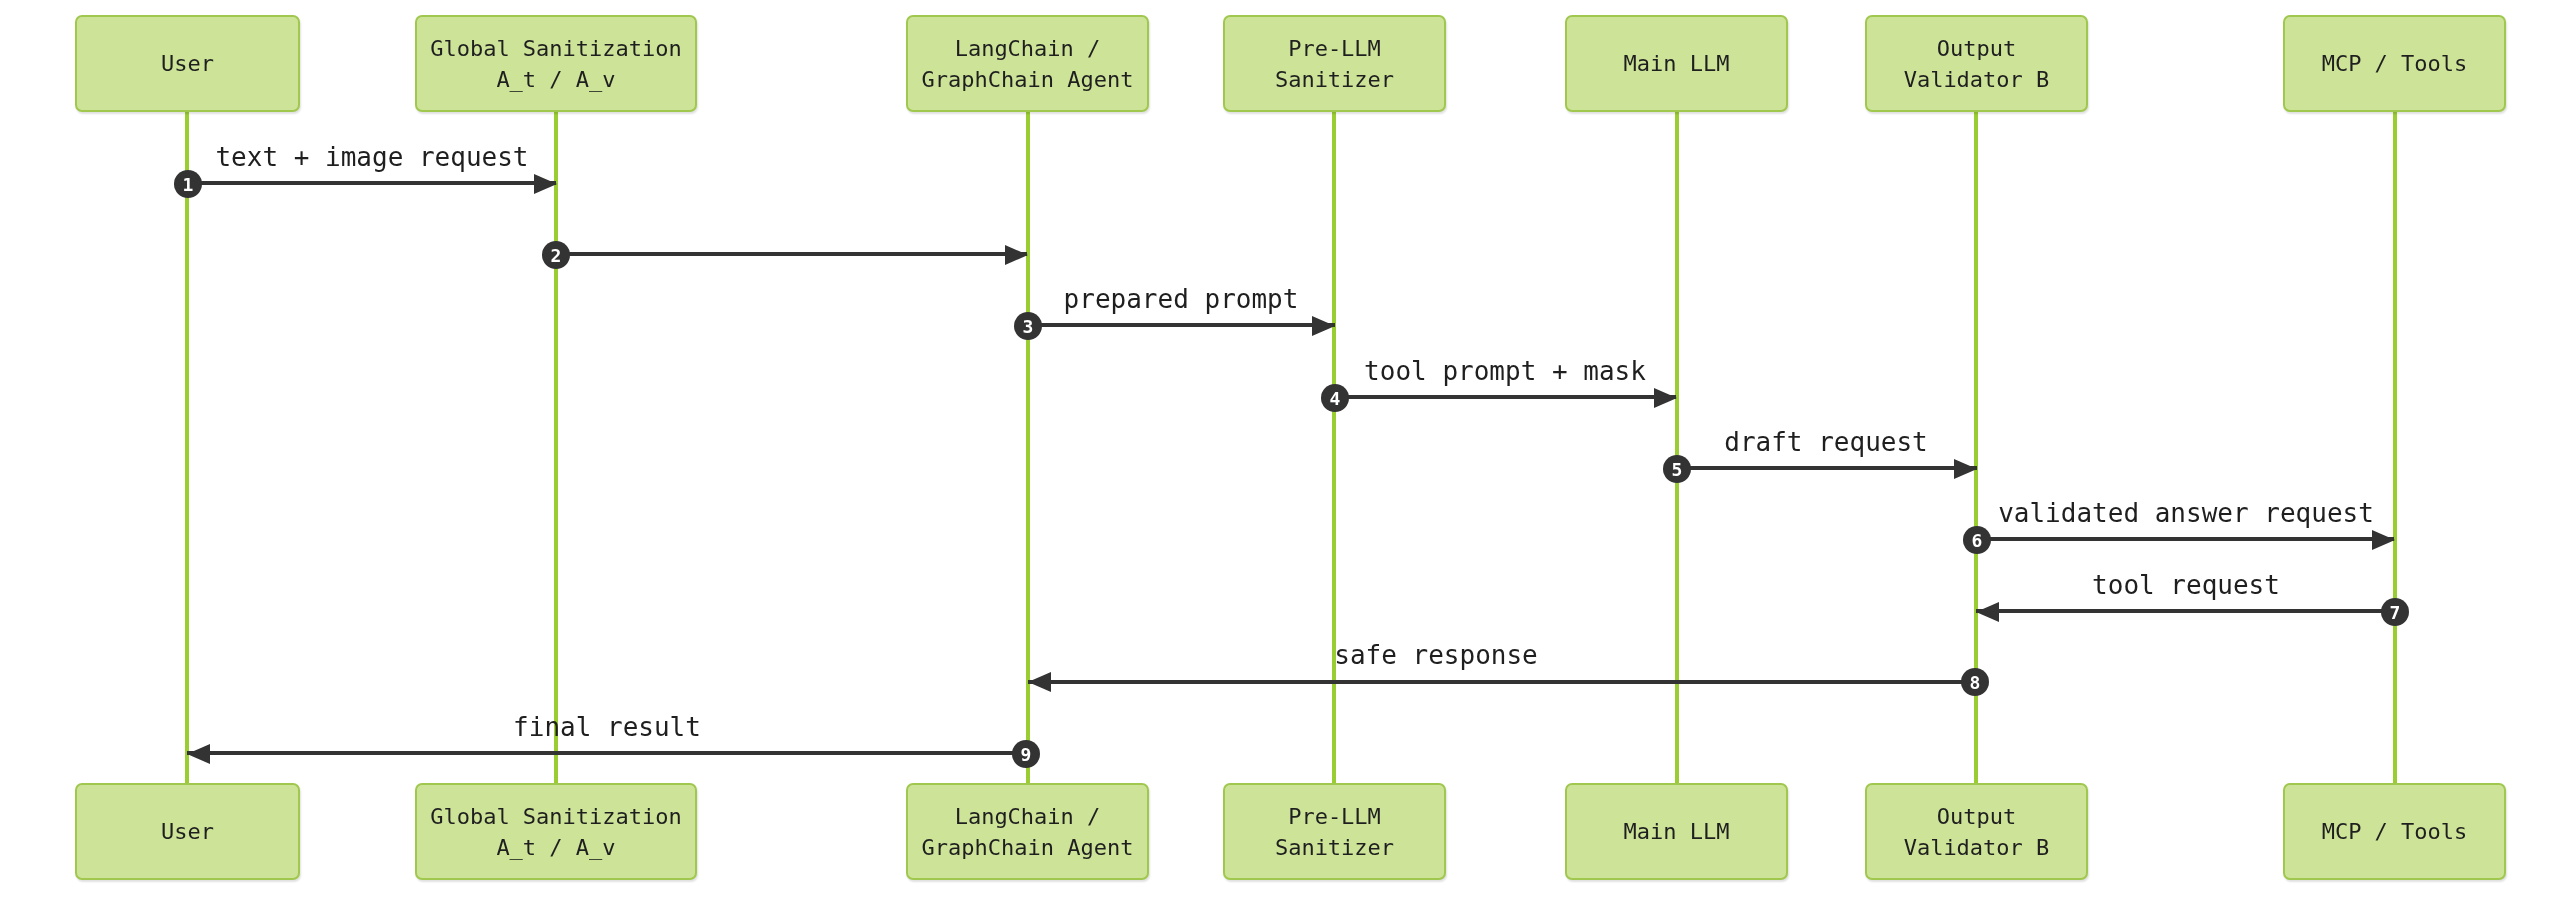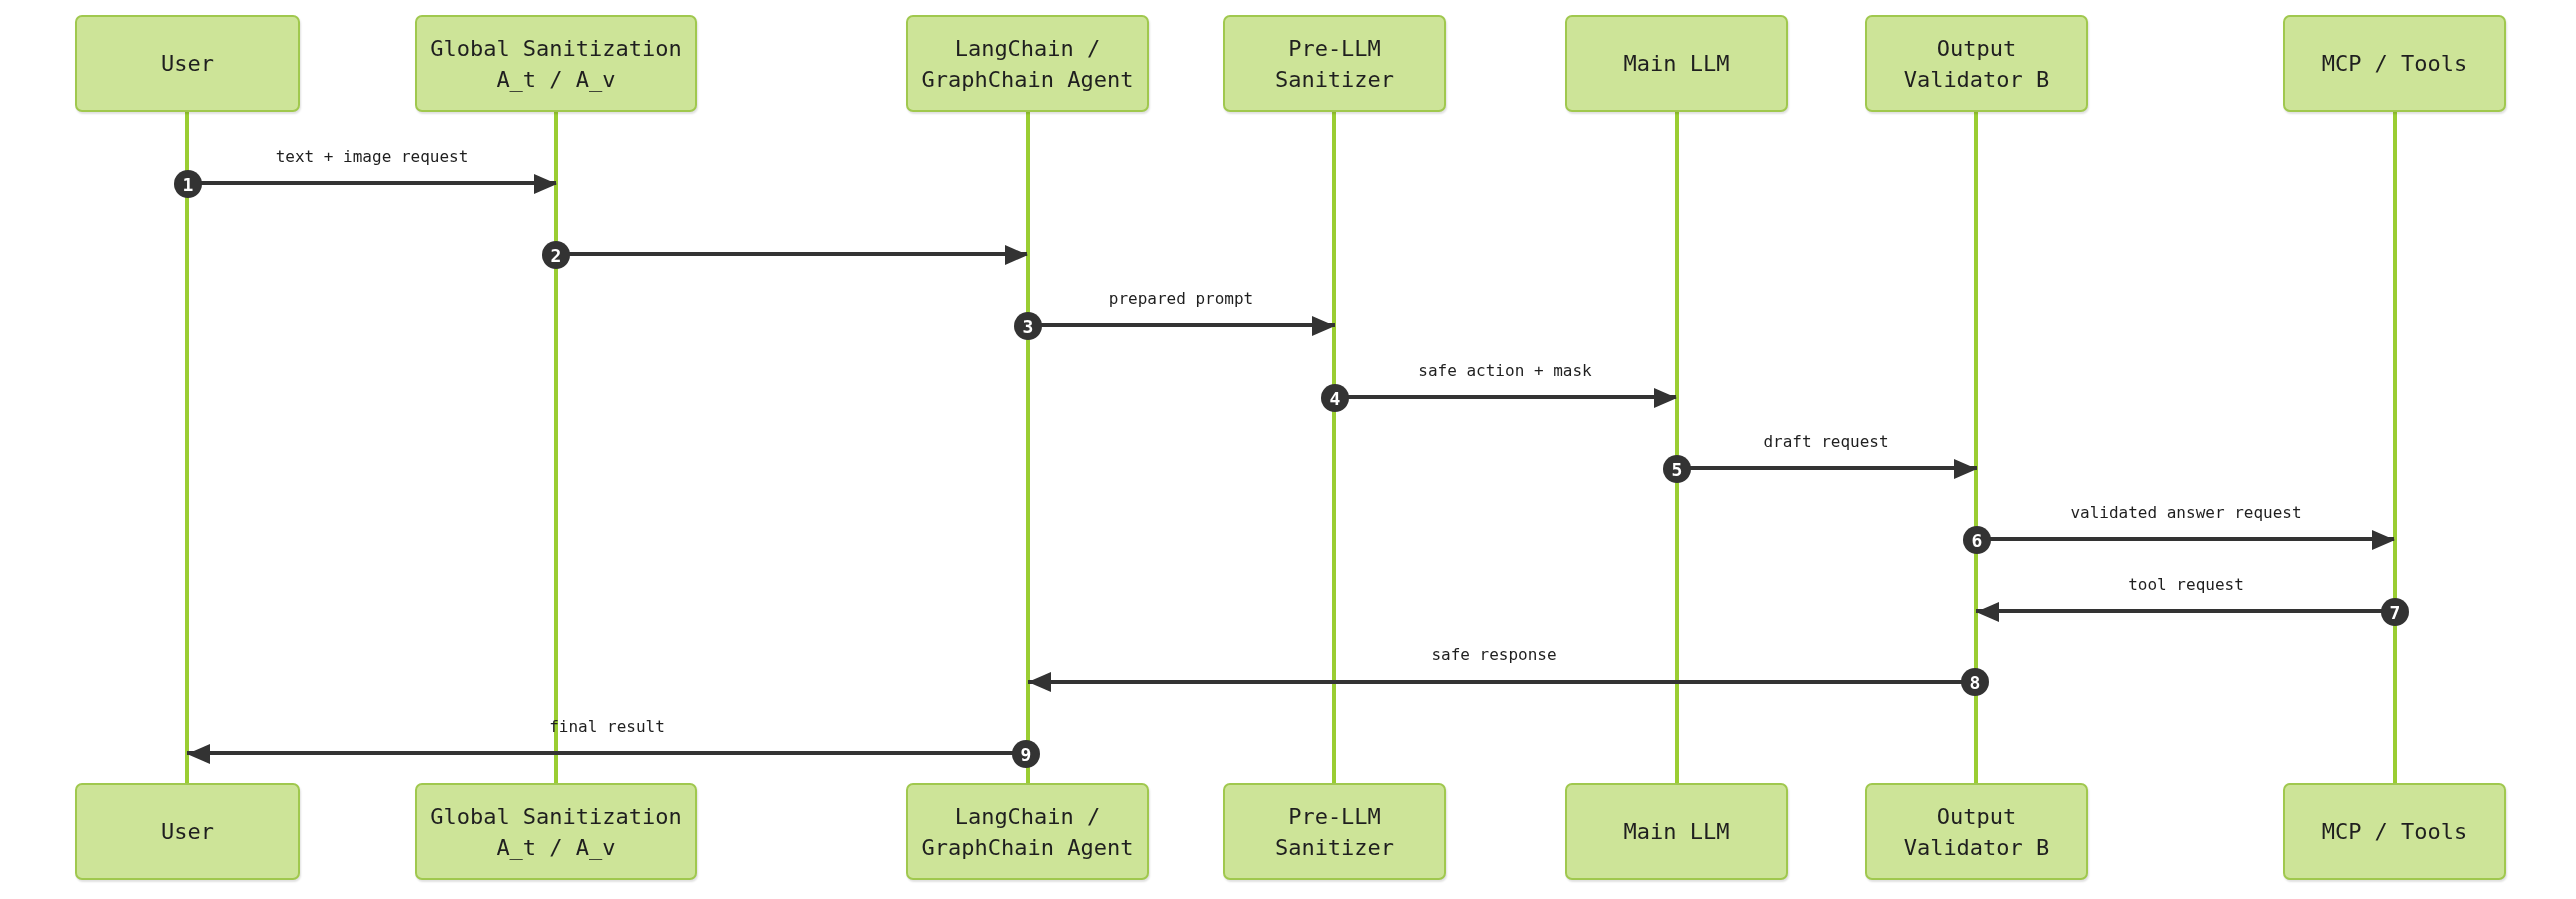--- a/index.html
+++ b/index.html
@@ -63,21 +63,21 @@
     position: absolute; width: 28px; height: 28px;
     border-radius: 50%;
     background: var(--number_bg);
     color: var(--number_text);
     display: flex; align-items: center; justify-content: center;
     font-size: 18px; font-weight: bold;
   }
   .msg-label {
     position: absolute; width: 690px;
     text-align: center;
-    font-size: 16px; line-height: 30px;
+    font-size: 26px; line-height: 30px;
     color: var(--text);
   }
 </style>
 </head>
 <body>
 
 <div class="diagram">
 
   <div class="lifeline" style="left:185px"></div>
   <div class="lifeline" style="left:554px"></div>
@@ -122,41 +122,41 @@
 
   <div class="msg-line" style="left:556px; top:252px; width:471px"></div>
   <div class="arrowhead right" style="left:1005px; top:245px"></div>
   <div class="msg-num" style="left:542px; top:241px">2</div>
 
   <div class="msg-label" style="left:836px; top:284px">prepared prompt</div>
   <div class="msg-line" style="left:1028px; top:323px; width:307px"></div>
   <div class="arrowhead right" style="left:1312px; top:316px"></div>
   <div class="msg-num" style="left:1014px; top:312px">3</div>
 
-  <div class="msg-label" style="left:1160px; top:356px">safe action + mask</div>
+  <div class="msg-label" style="left:1160px; top:356px">tool prompt + mask</div>
   <div class="msg-line" style="left:1334px; top:395px; width:342px"></div>
   <div class="arrowhead right" style="left:1654px; top:388px"></div>
   <div class="msg-num" style="left:1321px; top:384px">4</div>
 
   <div class="msg-label" style="left:1481px; top:427px">draft request</div>
   <div class="msg-line" style="left:1677px; top:466px; width:300px"></div>
   <div class="arrowhead right" style="left:1954px; top:459px"></div>
   <div class="msg-num" style="left:1663px; top:455px">5</div>
 
   <div class="msg-label" style="left:1841px; top:498px">validated answer request</div>
   <div class="msg-line" style="left:1976px; top:537px; width:418px"></div>
   <div class="arrowhead right" style="left:2372px; top:530px"></div>
   <div class="msg-num" style="left:1963px; top:526px">6</div>
 
   <div class="msg-label" style="left:1841px; top:570px">tool request</div>
   <div class="msg-line" style="left:1976px; top:609px; width:418px"></div>
   <div class="arrowhead left" style="left:1976px; top:602px"></div>
   <div class="msg-num" style="left:2381px; top:598px">7</div>
 
-  <div class="msg-label" style="left:1149px; top:640px">safe response</div>
+  <div class="msg-label" style="left:1091px; top:640px">safe response</div>
   <div class="msg-line" style="left:1028px; top:680px; width:949px"></div>
   <div class="arrowhead left" style="left:1028px; top:672px"></div>
   <div class="msg-num" style="left:1961px; top:668px">8</div>
 
   <div class="msg-label" style="left:262px; top:712px">final result</div>
   <div class="msg-line" style="left:187px; top:751px; width:840px"></div>
   <div class="arrowhead left" style="left:187px; top:744px"></div>
   <div class="msg-num" style="left:1012px; top:740px">9</div>
 
 </div>

